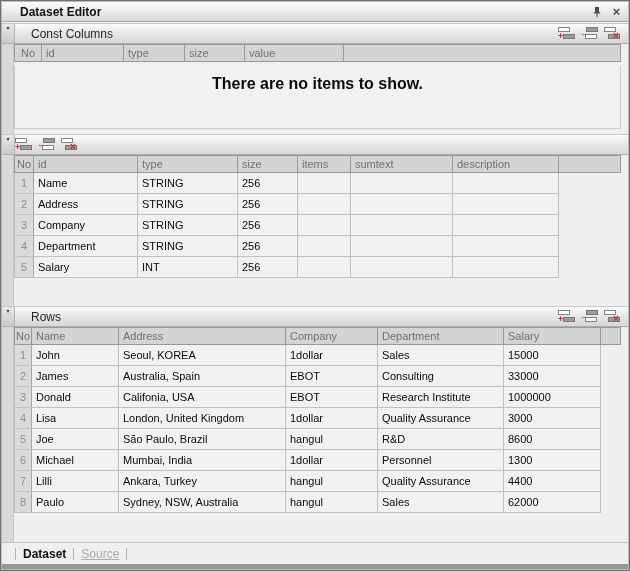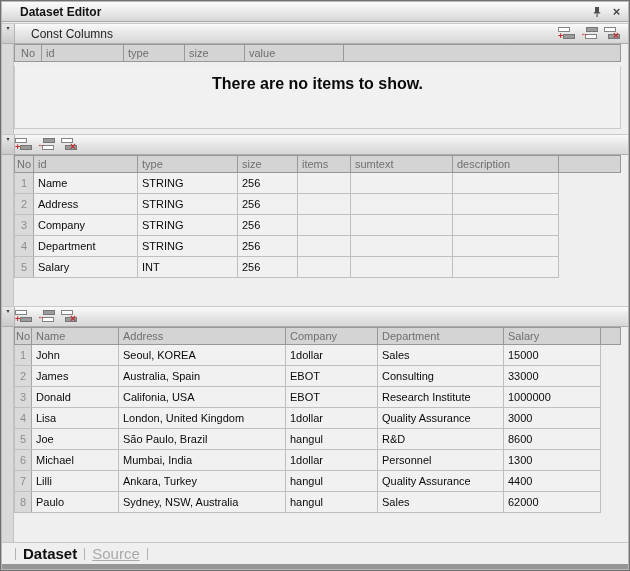--- a/index.html
+++ b/index.html
@@ -76,21 +76,21 @@
     text-align:center;padding-top:9px;font-size:16px;color:#0a0a0a;font-weight:bold;
   }
 
   
   .tabbar{
     position:absolute;left:0;top:540px;width:100%;height:22px;box-sizing:border-box;
     background:#efefef;border-top:1px solid #c6c6c6;
     display:flex;align-items:center;padding-left:6px;
   }
   .tabsep{width:1px;height:12px;background:#b2b2b2;margin:0 7px;}
-  .tab{font-size:15px;cursor:default;}
+  .tab{font-size:12px;cursor:default;}
   .tab.active{font-weight:bold;color:#101010;}
   .tab.inactive{color:#a9a9a9;text-decoration:underline;}
   .bottomstrip{position:absolute;left:0;top:562px;width:100%;height:5px;background:#969696;}
 </style>
 </head>
 <body>
 
 <div class="win">
   <div class="inner">
 
@@ -252,20 +252,21 @@
         <td></td>
         <td class="rowfiller"></td>
       </tr>
     </tbody>
       </table>
 
     <div class="sechdr" style="top:304px;">
       <span class="collapsebtn">
           <span>▾</span>
         </span>
+      <span class="sectitle">Rows</span>
       <span class="toolbar">
         <span class="gicon gi-add">
             <span class="bar outline"></span>
             <span class="bar solid"></span>
             <span class="mark">+</span>
           </span>
         <span class="gicon gi-ins">
             <span class="bar solid"></span>
             <span class="bar outline"></span>
             <span class="mark">←</span>

